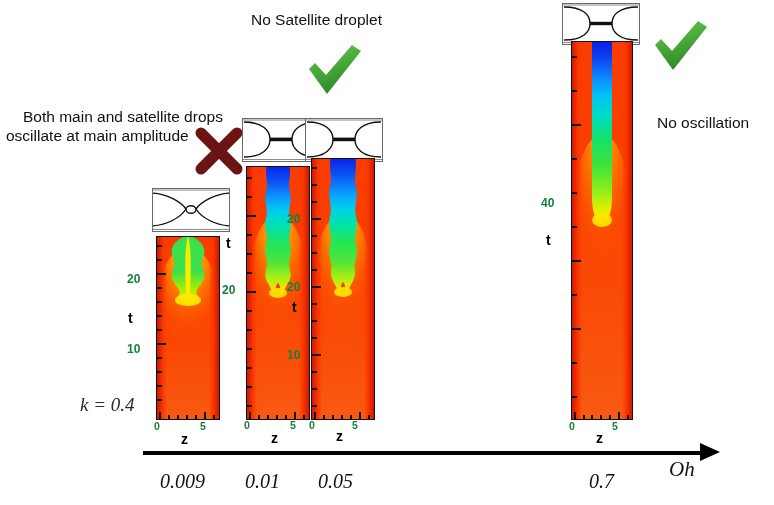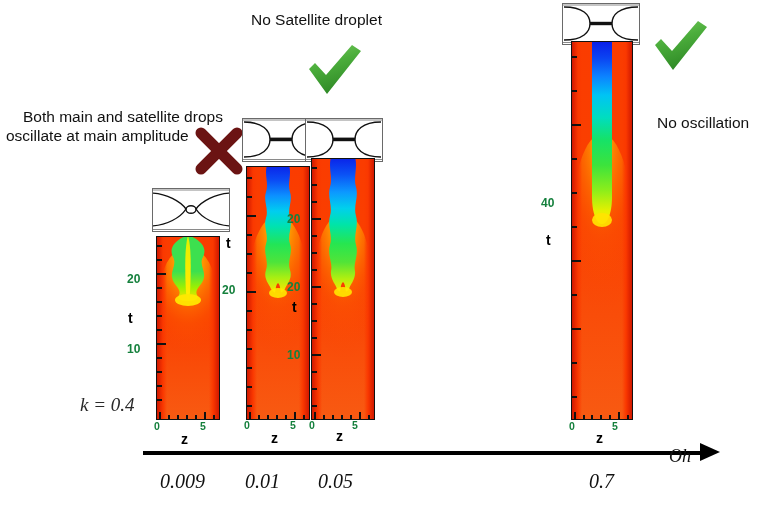--- a/index.html
+++ b/index.html
@@ -439,13 +439,13 @@
 
 <div class="abs math-k" style="left:80px;top:394px;">k = 0.4</div>
 
 <div class="axis-line" style="left:143px;top:451px;width:560px;"></div>
 <div class="arrow-head" style="left:700px;top:443px;"></div>
 
 <div class="abs math" style="left:160px;top:470px;">0.009</div>
 <div class="abs math" style="left:245px;top:470px;">0.01</div>
 <div class="abs math" style="left:318px;top:470px;">0.05</div>
 <div class="abs math" style="left:589px;top:470px;">0.7</div>
-<div class="abs math" style="left:669px;top:446px;font-size:18px;">Oh</div>
+<div class="abs math" style="left:669px;top:457px;font-size:21px;">Oh</div>
 
 </body></html>

